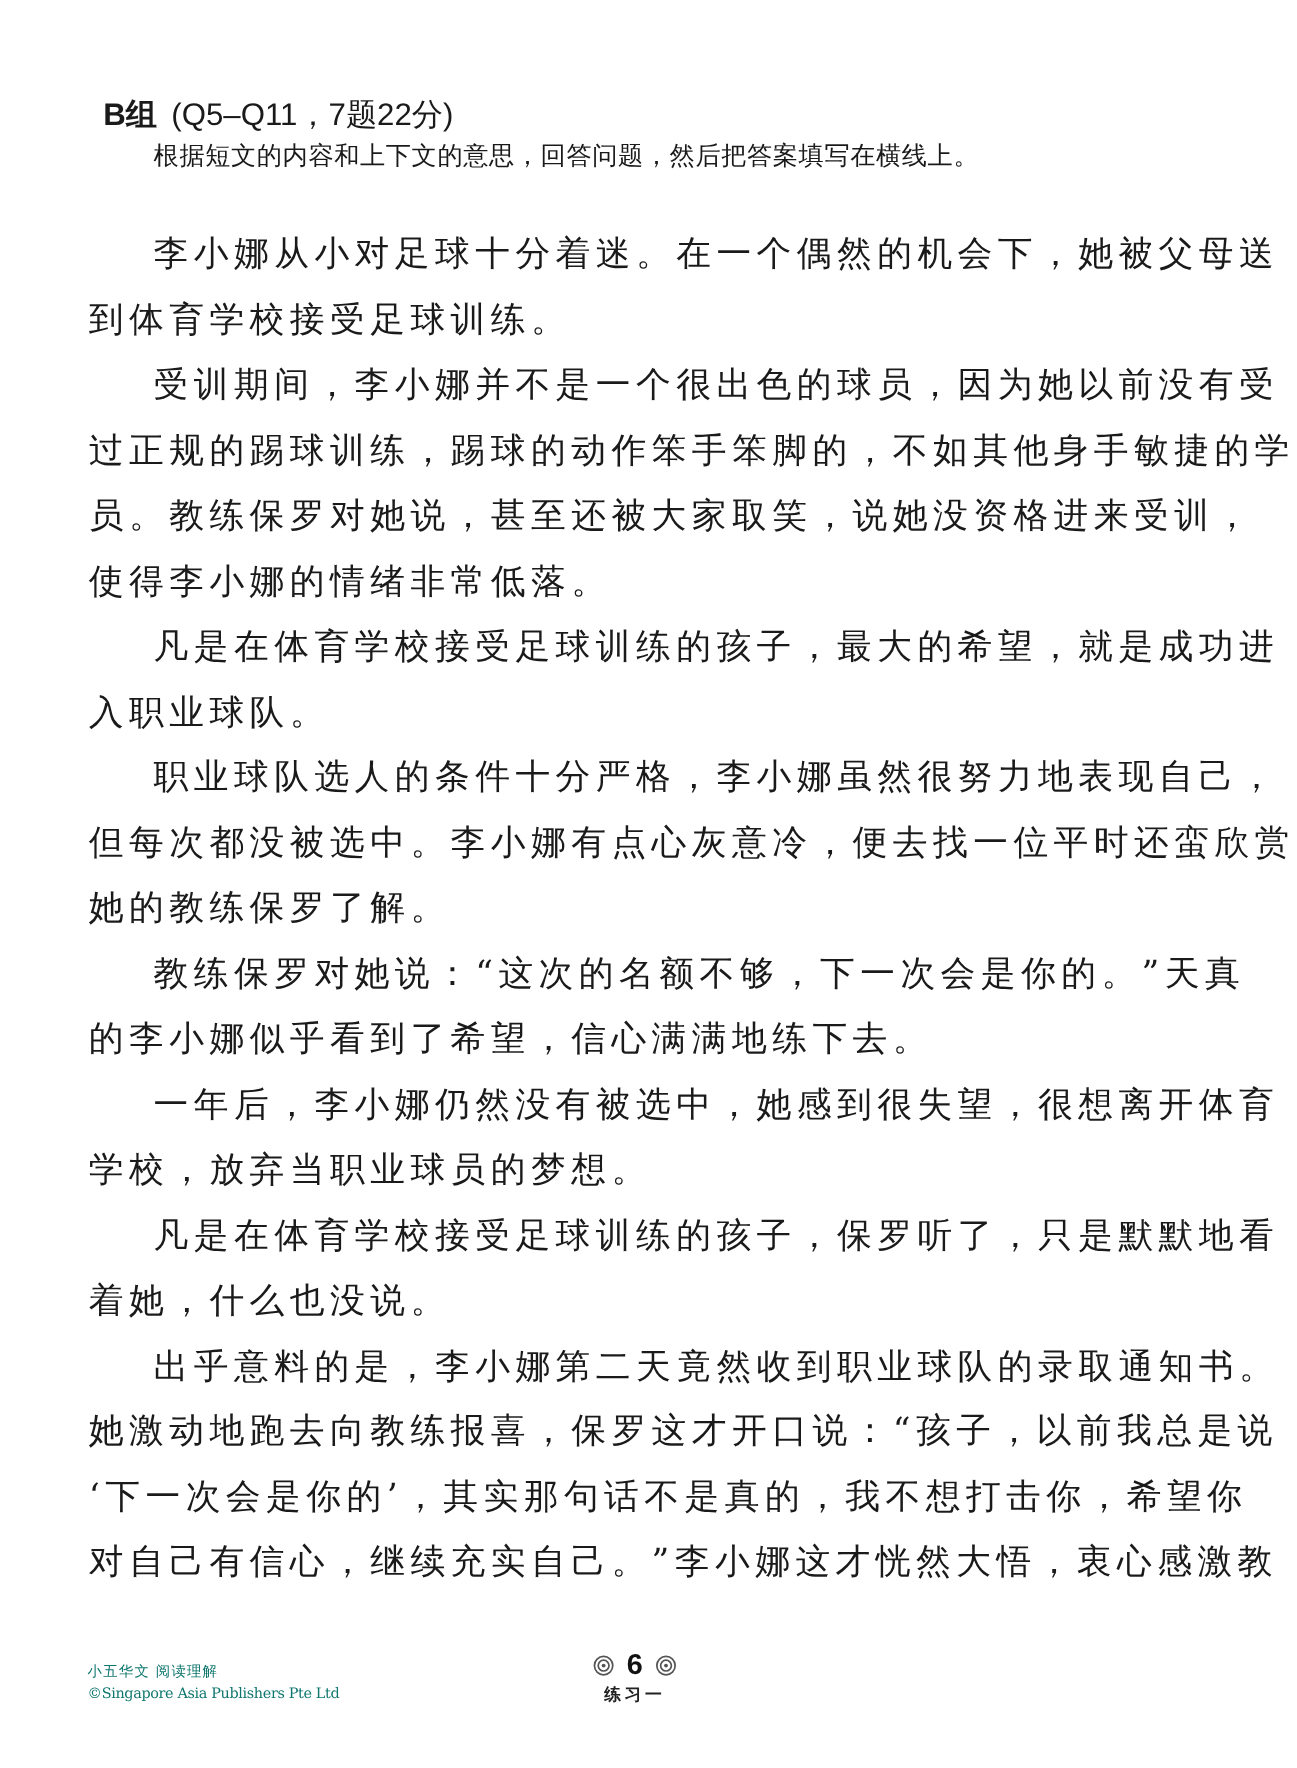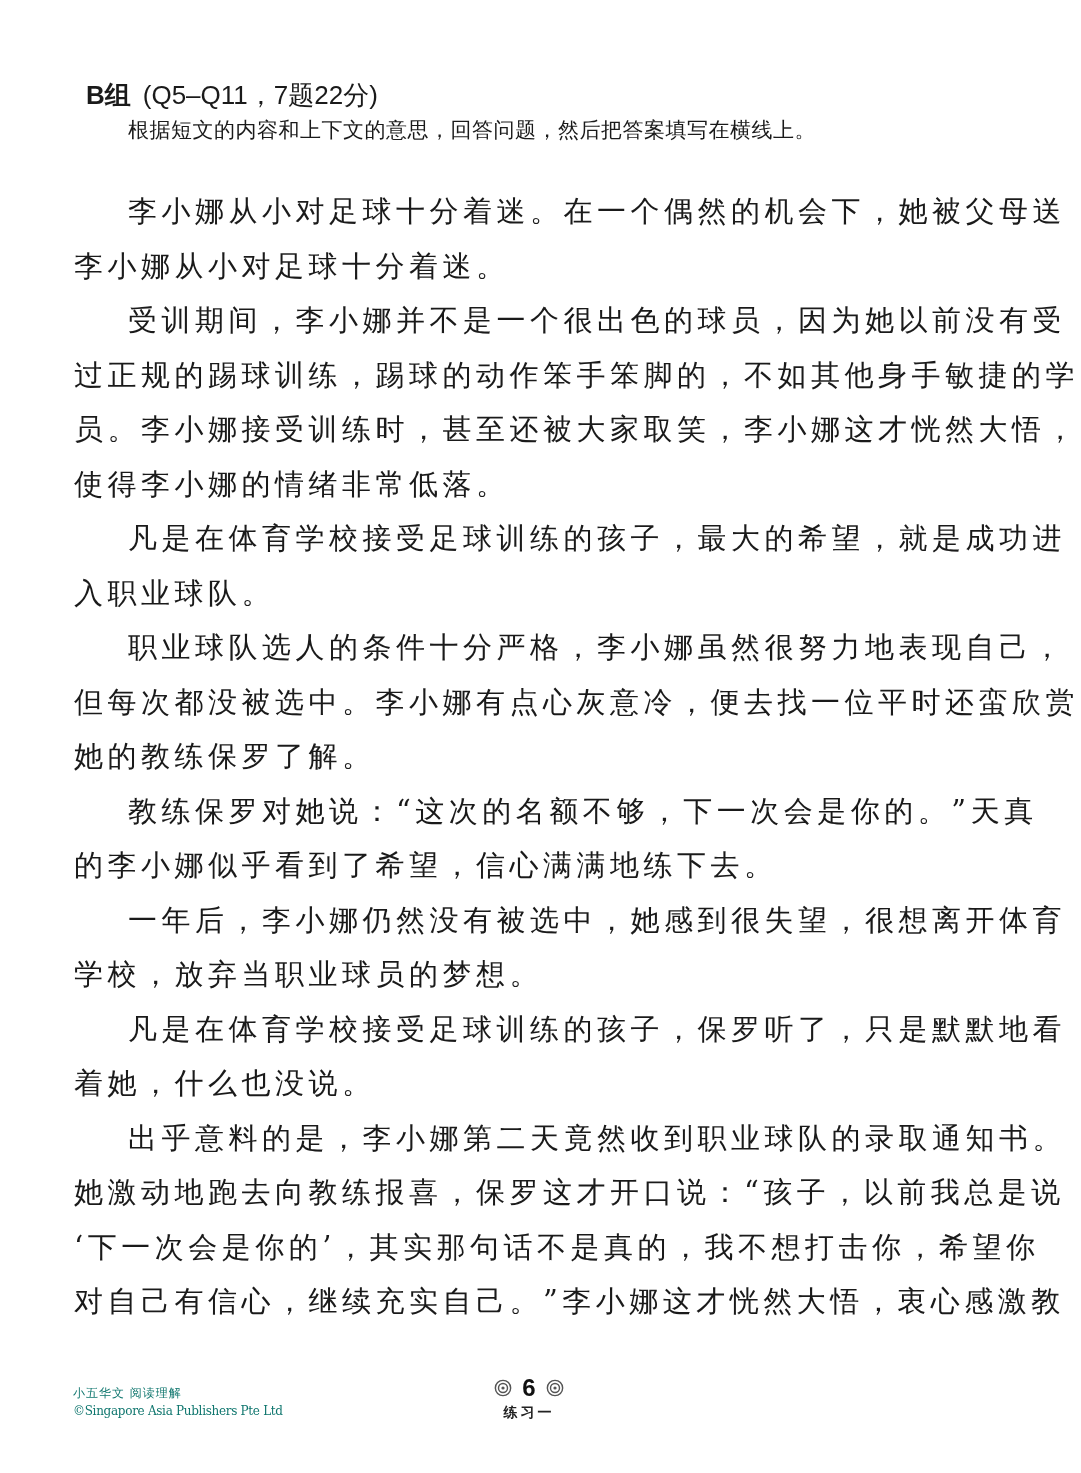--- a/index.html
+++ b/index.html
@@ -23,24 +23,24 @@
 </head>
 <body>
 
 <div class="section-head">
   <span class="grp">B组</span><span class="range">(Q5–Q11，7题22分)</span>
 </div>
 <div class="instruction">根据短文的内容和上下文的意思，回答问题，然后把答案填写在横线上。</div>
 
 <div class="passage">
   <span class="line indent">李小娜从小对足球十分着迷。在一个偶然的机会下，她被父母送</span>
-  <span class="line">李小娜从小对足球十分着迷。</span>
+  <span class="line">到体育学校接受足球训练。</span>
   <span class="line indent">受训期间，李小娜并不是一个很出色的球员，因为她以前没有受</span>
   <span class="line">过正规的踢球训练，踢球的动作笨手笨脚的，不如其他身手敏捷的学</span>
-  <span class="line">员。李小娜接受训练时，甚至还被大家取笑，李小娜这才恍然大悟，</span>
+  <span class="line">员。教练保罗对她说，甚至还被大家取笑，说她没资格进来受训，</span>
   <span class="line">使得李小娜的情绪非常低落。</span>
   <span class="line indent">凡是在体育学校接受足球训练的孩子，最大的希望，就是成功进</span>
   <span class="line">入职业球队。</span>
   <span class="line indent">职业球队选人的条件十分严格，李小娜虽然很努力地表现自己，</span>
   <span class="line">但每次都没被选中。李小娜有点心灰意冷，便去找一位平时还蛮欣赏</span>
   <span class="line">她的教练保罗了解。</span>
   <span class="line indent">教练保罗对她说：“这次的名额不够，下一次会是你的。”天真</span>
   <span class="line">的李小娜似乎看到了希望，信心满满地练下去。</span>
   <span class="line indent">一年后，李小娜仍然没有被选中，她感到很失望，很想离开体育</span>
   <span class="line">学校，放弃当职业球员的梦想。</span>

